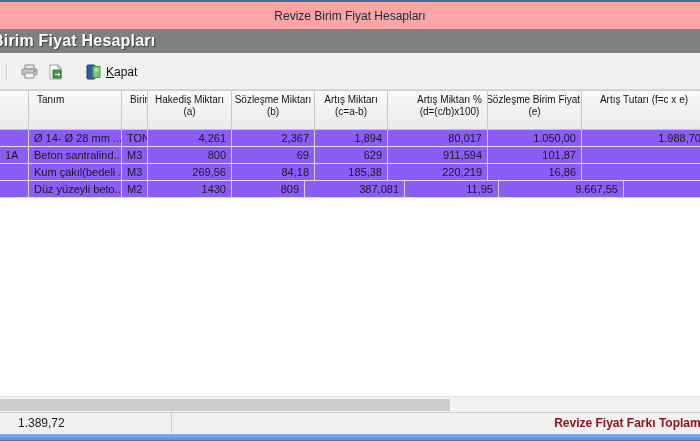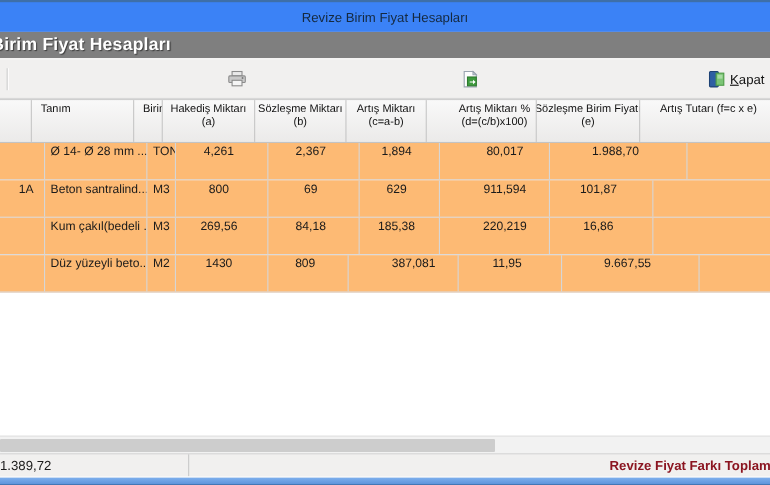--- a/index.html
+++ b/index.html
@@ -2,63 +2,63 @@
 <html><head>
 <meta charset="utf-8">
 <style>
   * { margin:0; padding:0; box-sizing:border-box; }
   html,body { width:700px; height:441px; overflow:hidden; }
   body { font-family:"Liberation Sans", sans-serif; font-size:11px; color:#1a1a1a; background:#fff; position:relative; }
 
   .window { position:absolute; inset:0; width:700px; height:441px; overflow:hidden; background:#fff; display:flex; flex-direction:column; }
 
   
-  .titlebar { height:29px; background:#3b82f6; border-top:2px solid #3E6FA8; display:flex; align-items:center; justify-content:center; flex:none; }
+  .titlebar { height:29px; background:#fca5a5; border-top:2px solid #3E6FA8; display:flex; align-items:center; justify-content:center; flex:none; }
   .titlebar .title { color:#15293f; font-size:12px; }
 
   
   .graybar { height:24px; background:#7F7F7F; display:flex; align-items:center; overflow:hidden; flex:none; }
   .graybar .caption { color:#fff; font-weight:bold; font-size:16px; margin-left:-8px; white-space:nowrap; text-shadow:1px 1px 1px #3c3c3c; letter-spacing:0.2px; }
 
   
-  .toolbar { height:37px; background:#F1F0EF; border-top:1px solid #FAFAFA; border-bottom:1px solid #D8D8D8; display:flex; align-items:center; padding-left:6px; flex:none;justify-content:space-between; }
+  .toolbar { height:37px; background:#F1F0EF; border-top:1px solid #FAFAFA; border-bottom:1px solid #D8D8D8; display:flex; align-items:center; padding-left:6px; flex:none; }
   .toolbar .grip { width:1px; height:20px; border-left:1px solid #CFCFCF; border-right:1px solid #FFFFFF; margin-right:8px; }
   .tbtn { display:flex; align-items:center; gap:4px; padding:3px 5px; border-radius:2px; }
   .tbtn svg { display:block; }
   .kapat { margin-left:12px; }
   .kapat .lbl { font-size:12px; color:#111; }
   .kapat .lbl .ak { text-decoration:underline; }
 
   
   .gridwrap { flex:1; position:relative; background:#fff; overflow:hidden; }
   .gridhead { display:flex; height:40px; background:linear-gradient(#F9F9F9,#EBEAE9); border-top:1px solid #CFCFCF; border-bottom:1px solid #C3C3C3; font-size:10px; color:#111; }
   .hcell { border-right:1px solid #C6C6C6; padding-top:3px; display:flex; flex-direction:column; align-items:center; line-height:12px; overflow:hidden; flex:none; }
   .hcell.left { align-items:flex-start; padding-left:8px; }
   .hcell.bottomleft { justify-content:flex-end; align-items:flex-end; padding-left:3px; padding-bottom:2px; border-right:none; }
   .hcell .l2 { white-space:nowrap; }
 
   .gridbody { background:#fff; }
-  .grow { display:flex; height:34px; border-bottom:1px solid #D9DEE5; background:#fdba74;padding-left:12px; }
+  .grow { display:flex; height:17px; border-bottom:1px solid #D9DEE5; background:#8b5cf6; }
   .bcell { border-right:1px solid #D6D6D6; overflow:hidden; white-space:nowrap; line-height:16px; font-size:11px; flex:none; }
-  .bcell.num { text-align:center; padding-right:5px; }
+  .bcell.num { text-align:right; padding-right:5px; }
   .bcell.txt { text-align:left; padding-left:5px; }
   .bcell.last { border-right:none; }
 
   
   .c0 { width:29px; } .c1 { width:93px; } .c2 { width:26px; } .c3 { width:84px; }
   .c4 { width:83px; } .c5 { width:73px; } .c6 { width:76px;margin-left:24px; } .c7 { width:94px; }
   .c8 { width:125px; } .c9 { width:17px; }
 
   
   .hscroll { height:16px; background:#F2F2F2; border-top:1px solid #E2E2E2; position:relative; flex:none; }
   .hthumb { position:absolute; left:0; top:2px; height:12px; width:450px; background:#CDCDCD; border-radius:1px; }
 
   
   .statusbar { height:21px; background:#F1F0EF; border-top:1px solid #CFCFCF; display:flex; align-items:center; font-size:12px; flex:none; }
-  .statusbar .pane-left { width:172px; padding-left:0; border-right:1px solid #C9C9C9; height:100%; display:flex; align-items:center; }
+  .statusbar .pane-left { width:172px; padding-left:18px; border-right:1px solid #C9C9C9; height:100%; display:flex; align-items:center; }
   .statusbar .pane-right { flex:1; height:100%; display:flex; align-items:center; justify-content:flex-end; overflow:hidden; }
   .statusbar .total-label { color:#8B1521; font-weight:bold; white-space:nowrap; margin-right:-4px; }
 
   
   .bottomstrip { height:8px; background:linear-gradient(#7FB0ED,#5E95DC); border-top:1px solid #F5F5F5; border-bottom:1px solid #4377B5; flex:none; }
 </style>
 </head>
 <body>
 
 <div class="window">
@@ -150,20 +150,21 @@
     <div class="gridbody">
 
       <div class="grow">
         <div class="bcell c0 txt"></div>
         <div class="bcell c1 txt">Ø 14- Ø 28 mm ...</div>
         <div class="bcell c2 txt">TON</div>
         <div class="bcell c3 num">4,261</div>
         <div class="bcell c4 num">2,367</div>
         <div class="bcell c5 num">1,894</div>
         <div class="bcell c6 num">80,017</div>
+        <div class="bcell c7 num">1.050,00</div>
         <div class="bcell c8 num">1.988,70</div>
         <div class="bcell c9 last"></div>
       </div>
 
       <div class="grow">
         <div class="bcell c0 txt">1A</div>
         <div class="bcell c1 txt">Beton santralind...</div>
         <div class="bcell c2 txt">M3</div>
         <div class="bcell c3 num">800</div>
         <div class="bcell c4 num">69</div>

